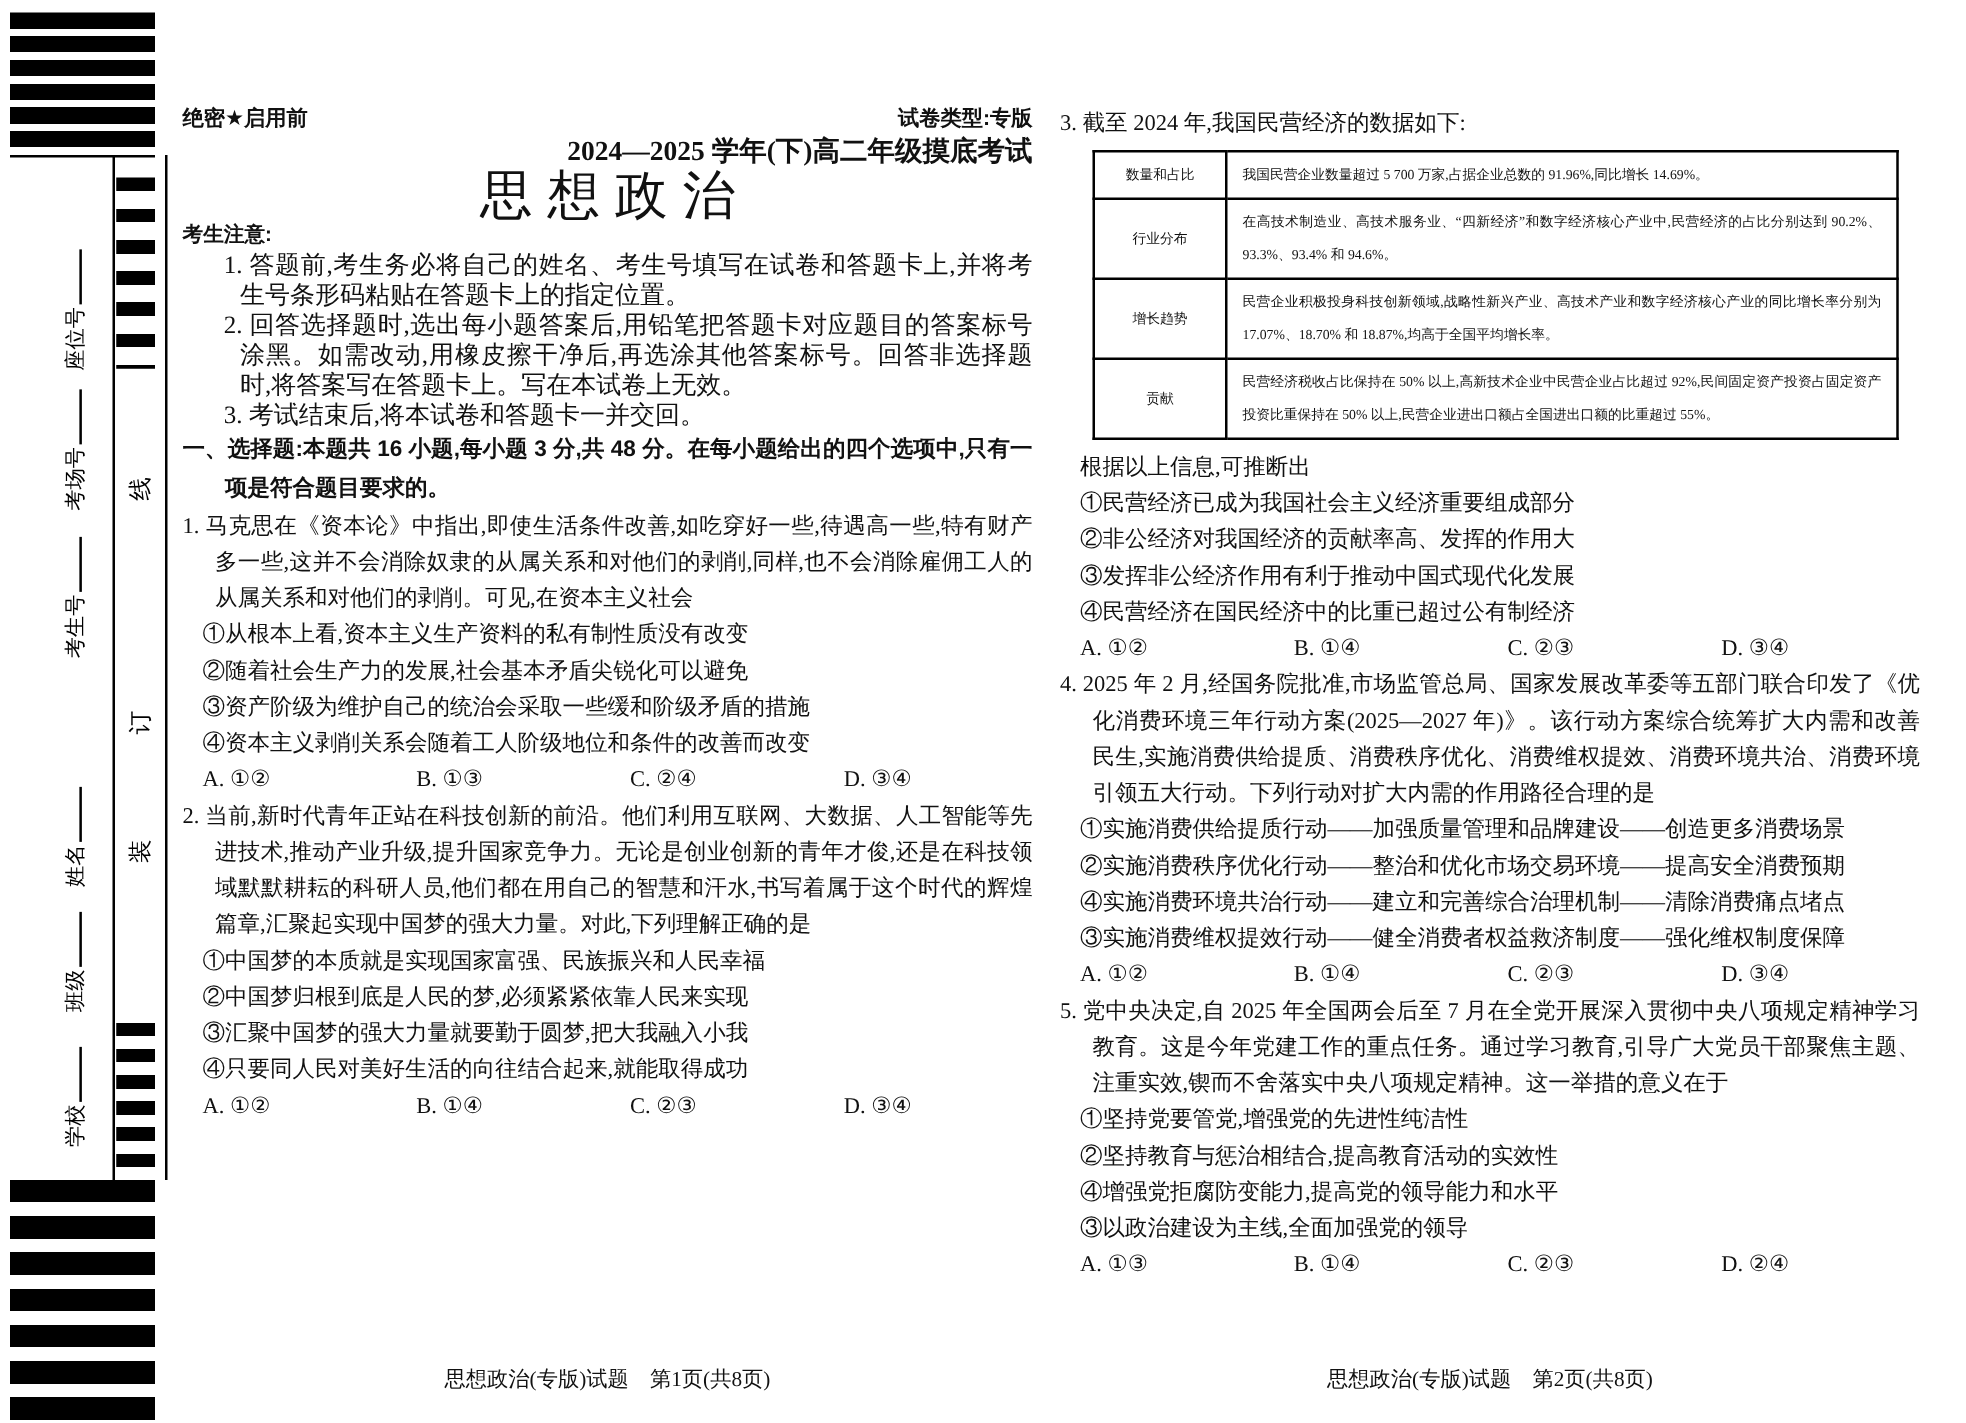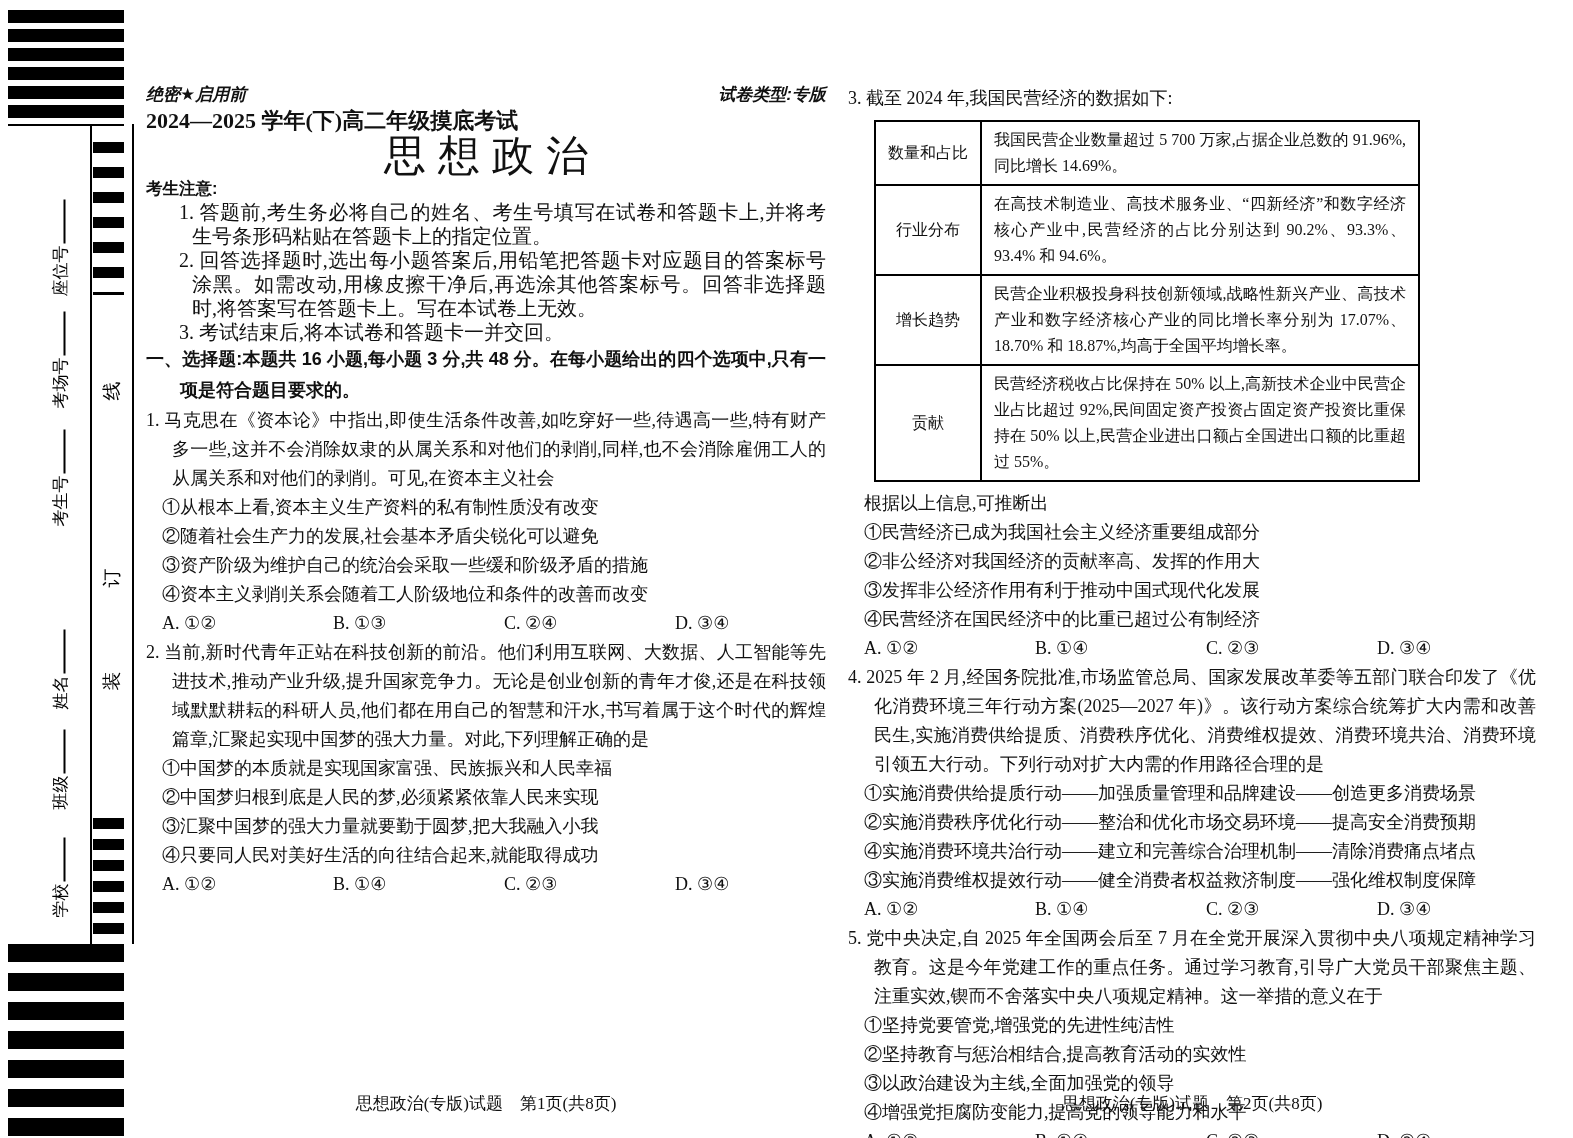--- a/index.html
+++ b/index.html
@@ -55,24 +55,24 @@
   .page{
     position:absolute;top:84px;height:1010px;
     font-size:18px;line-height:29px;text-align:justify;
   }
   #page1{left:146px;width:680px;}
   #page2{left:848px;width:688px;}
   .page p{margin:0;}
   .page-header-row{
     display:flex;justify-content:space-between;align-items:flex-start;
     font-family:"Liberation Sans","DejaVu Sans",sans-serif;
-    font-weight:bold;font-size:17px;line-height:22px;font-style:italic;
+    font-weight:bold;font-size:17px;line-height:22px;
   }
   .paper-title{
-    text-align:left;font-size:22px;font-weight:bold;
+    text-align:right;font-size:22px;font-weight:bold;
     margin-top:34px;line-height:30px;text-indent:0;
   }
   .paper-subject{
     text-align:center;font-size:42px;font-weight:normal;
     font-family:"Liberation Sans","DejaVu Sans",sans-serif;
     letter-spacing:12px;text-indent:12px;margin-top:18px;line-height:40px;
   }
   .notice-title{
     font-family:"Liberation Sans","DejaVu Sans",sans-serif;
     font-weight:bold;font-size:16.5px;line-height:24px;margin-top:24px;
@@ -84,22 +84,22 @@
   .section-header{
     font-family:"Liberation Sans","DejaVu Sans",sans-serif;
     font-weight:bold;font-size:18px;line-height:31px;
     margin-top:24px;padding-left:34px;text-indent:-34px;
   }
   .stem{padding-left:26px;text-indent:-26px;}
   .item{padding-left:16px;}
   .choices{display:flex;padding-left:16px;line-height:29px;}
   .choice{width:171px;flex:0 0 auto;}
   .q-table{
-    border-collapse:collapse;margin:7px 0 7px 26px;width:546px;
-    font-size:16px;line-height:26px;text-align:justify;
+    border-collapse:collapse;margin:7px 0 7px 26px;width:645px;
+    font-size:11px;line-height:26px;text-align:justify;
   }
   .q-table td{border:2px solid #000;padding:5px 12px;}
   .q-table td.th{width:92px;text-align:center;padding:5px 6px;}
   .page-footer{
     position:absolute;top:966px;left:0;width:100%;
     text-align:center;font-size:17px;line-height:24px;margin-top:42px;
   }
 </style>
 </head>
 <body>
@@ -233,22 +233,22 @@
       <span class="choice">B. ①④</span>
       <span class="choice">C. ②③</span>
       <span class="choice">D. ③④</span>
     </div>
   </div>
 
   <div class="question">
     <p class="stem">5. 党中央决定,自 2025 年全国两会后至 7 月在全党开展深入贯彻中央八项规定精神学习教育。这是今年党建工作的重点任务。通过学习教育,引导广大党员干部聚焦主题、注重实效,锲而不舍落实中央八项规定精神。这一举措的意义在于</p>
     <p class="item">①坚持党要管党,增强党的先进性纯洁性</p>
     <p class="item">②坚持教育与惩治相结合,提高教育活动的实效性</p>
+    <p class="item">④增强党拒腐防变能力,提高党的领导能力和水平</p>
     <p class="item">③以政治建设为主线,全面加强党的领导</p>
-    <p class="item">④增强党拒腐防变能力,提高党的领导能力和水平</p>
     <div class="choices">
       <span class="choice">A. ①③</span>
       <span class="choice">B. ①④</span>
       <span class="choice">C. ②③</span>
       <span class="choice">D. ②④</span>
     </div>
   </div>
 
   <div class="page-footer">思想政治(专版)试题　第2页(共8页)</div>
 </div>

